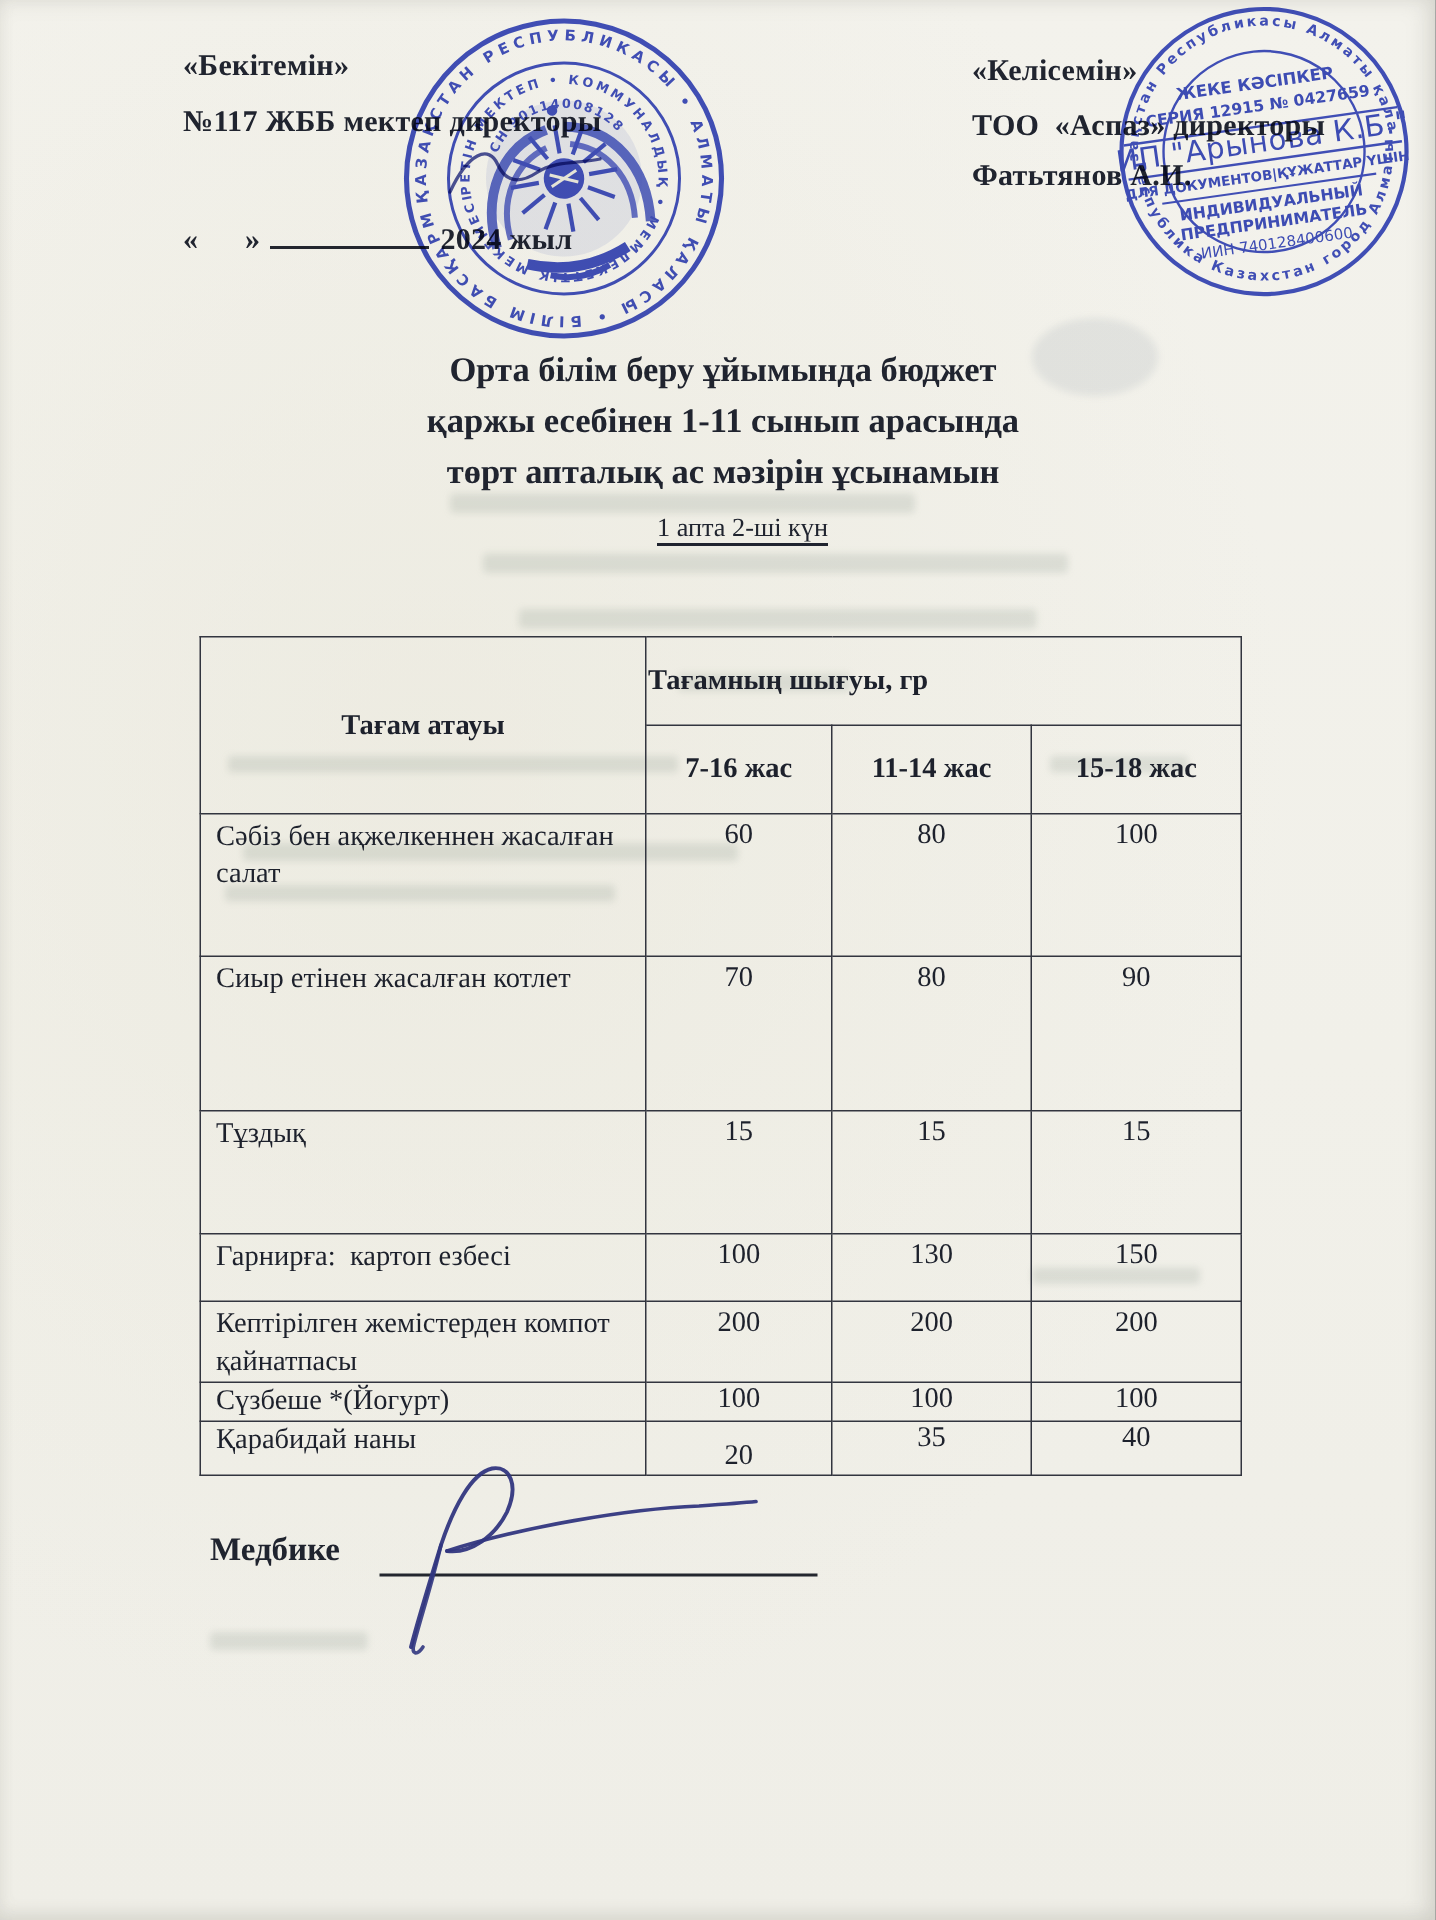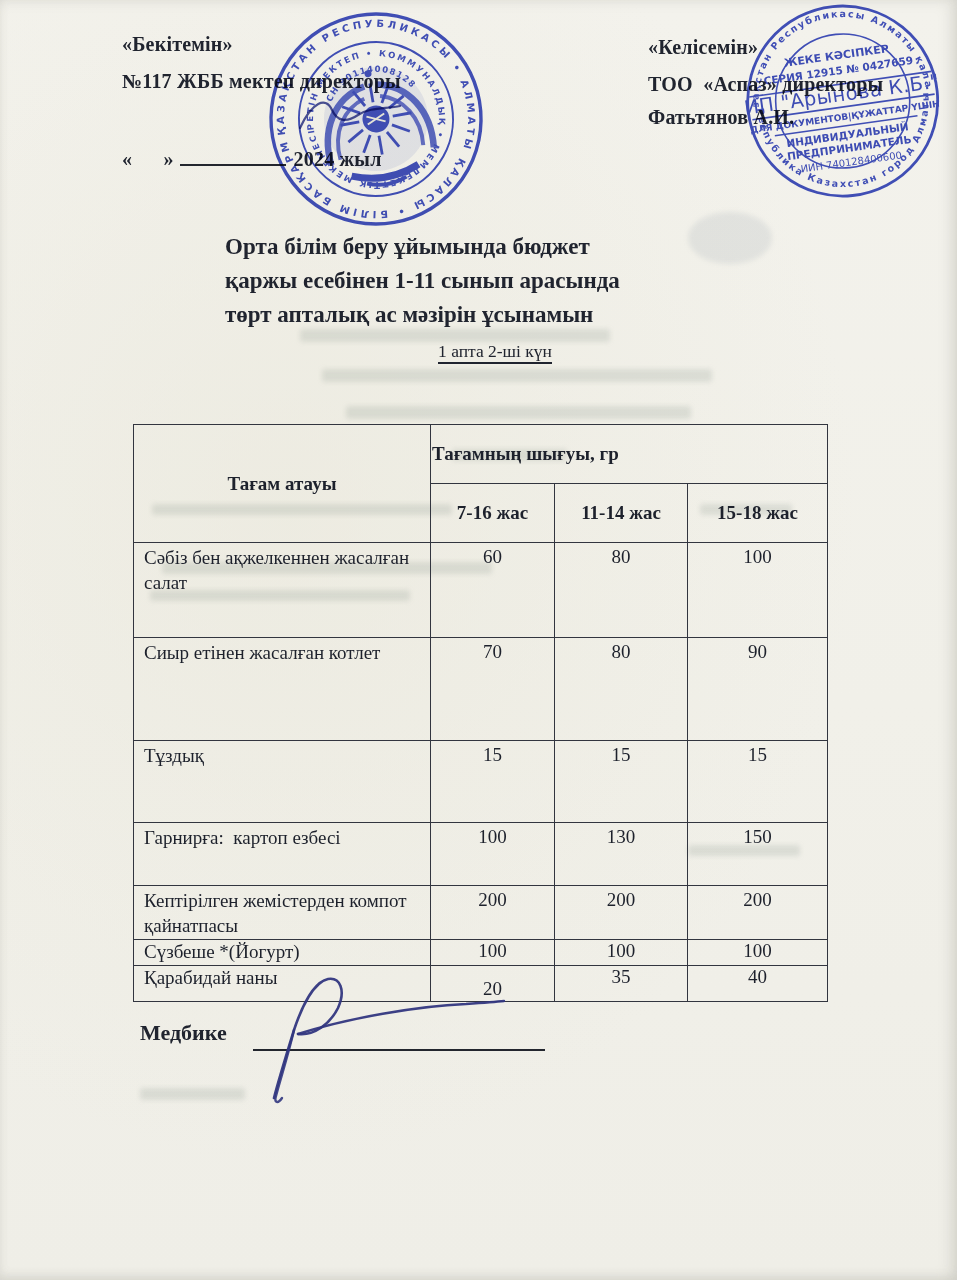--- a/index.html
+++ b/index.html
@@ -10,37 +10,37 @@
       linear-gradient(180deg, #f3f2ec 0%, #f1f0e9 55%, #efeee7 100%);
     overflow:hidden;
     font-family:"Liberation Serif","DejaVu Serif",serif;
     color:#20242f;
     box-shadow: inset -6px 0 14px rgba(120,120,110,.18), inset 0 -4px 10px rgba(120,120,110,.10);
   }
   .line { position:absolute; font-weight:bold; font-size:20px; letter-spacing:.2px; white-space:pre; }
   .blank { display:inline-block; border-bottom:2.2px solid #23262e; height:1em; vertical-align:baseline; }
 
   
-  .title { position:absolute; left:225px; top:230px; width:540px; 
+  .title { position:absolute; left:212px; top:230px; width:540px; text-align:center;
            font-weight:bold; font-size:23px; line-height:34px; }
   .subtitle { position:absolute; left:225px; top:341px; width:540px; text-align:center;
               font-weight:normal; font-size:17.5px; }
   .subtitle span { border-bottom:2.2px solid #20242f; padding-bottom:1px; }
 
   
   table.menu { position:absolute; left:133px; top:424px; width:694px;
                border-collapse:collapse; table-layout:fixed;
                font-size:19px; color:#1d212c; }
   table.menu td { border:1.8px solid #32353f; overflow:hidden; }
   td.nameh { text-align:center; font-weight:bold; vertical-align:middle; }
   td.grouph { text-align:left; font-weight:bold; vertical-align:middle; height:56px; }
   td.ageh { text-align:center; font-weight:bold; vertical-align:middle; height:56px; }
   td.n { vertical-align:top; padding:3px 6px 0 10px; line-height:1.3; white-space:pre-wrap; }
   td.v { vertical-align:top; text-align:center; padding-top:3px; }
-  tr.r0{height:95px} tr.r1{height:103px} tr.r2{height:82px} tr.r3{height:63px}
+  tr.r0{height:95px} tr.r1{height:103px} tr.r2{height:82px} tr.r3{height:45px}
   tr.r4{height:54px} tr.r5{height:24px} tr.r6{height:24px}
 
   
   .footer-label { position:absolute; left:140px; top:1020px; font-weight:bold; font-size:22px; }
   .footer-line { position:absolute; left:253px; top:1049px; width:292px; height:2.4px; background:#23262e; }
 
   
   svg.stamp { position:absolute; mix-blend-mode:multiply; opacity:.93; }
   #schoolStamp { left:263px; top:6px; transform:rotate(-10deg); }
   #vendorStamp { left:741px; top:2px; transform:rotate(-6deg); }

